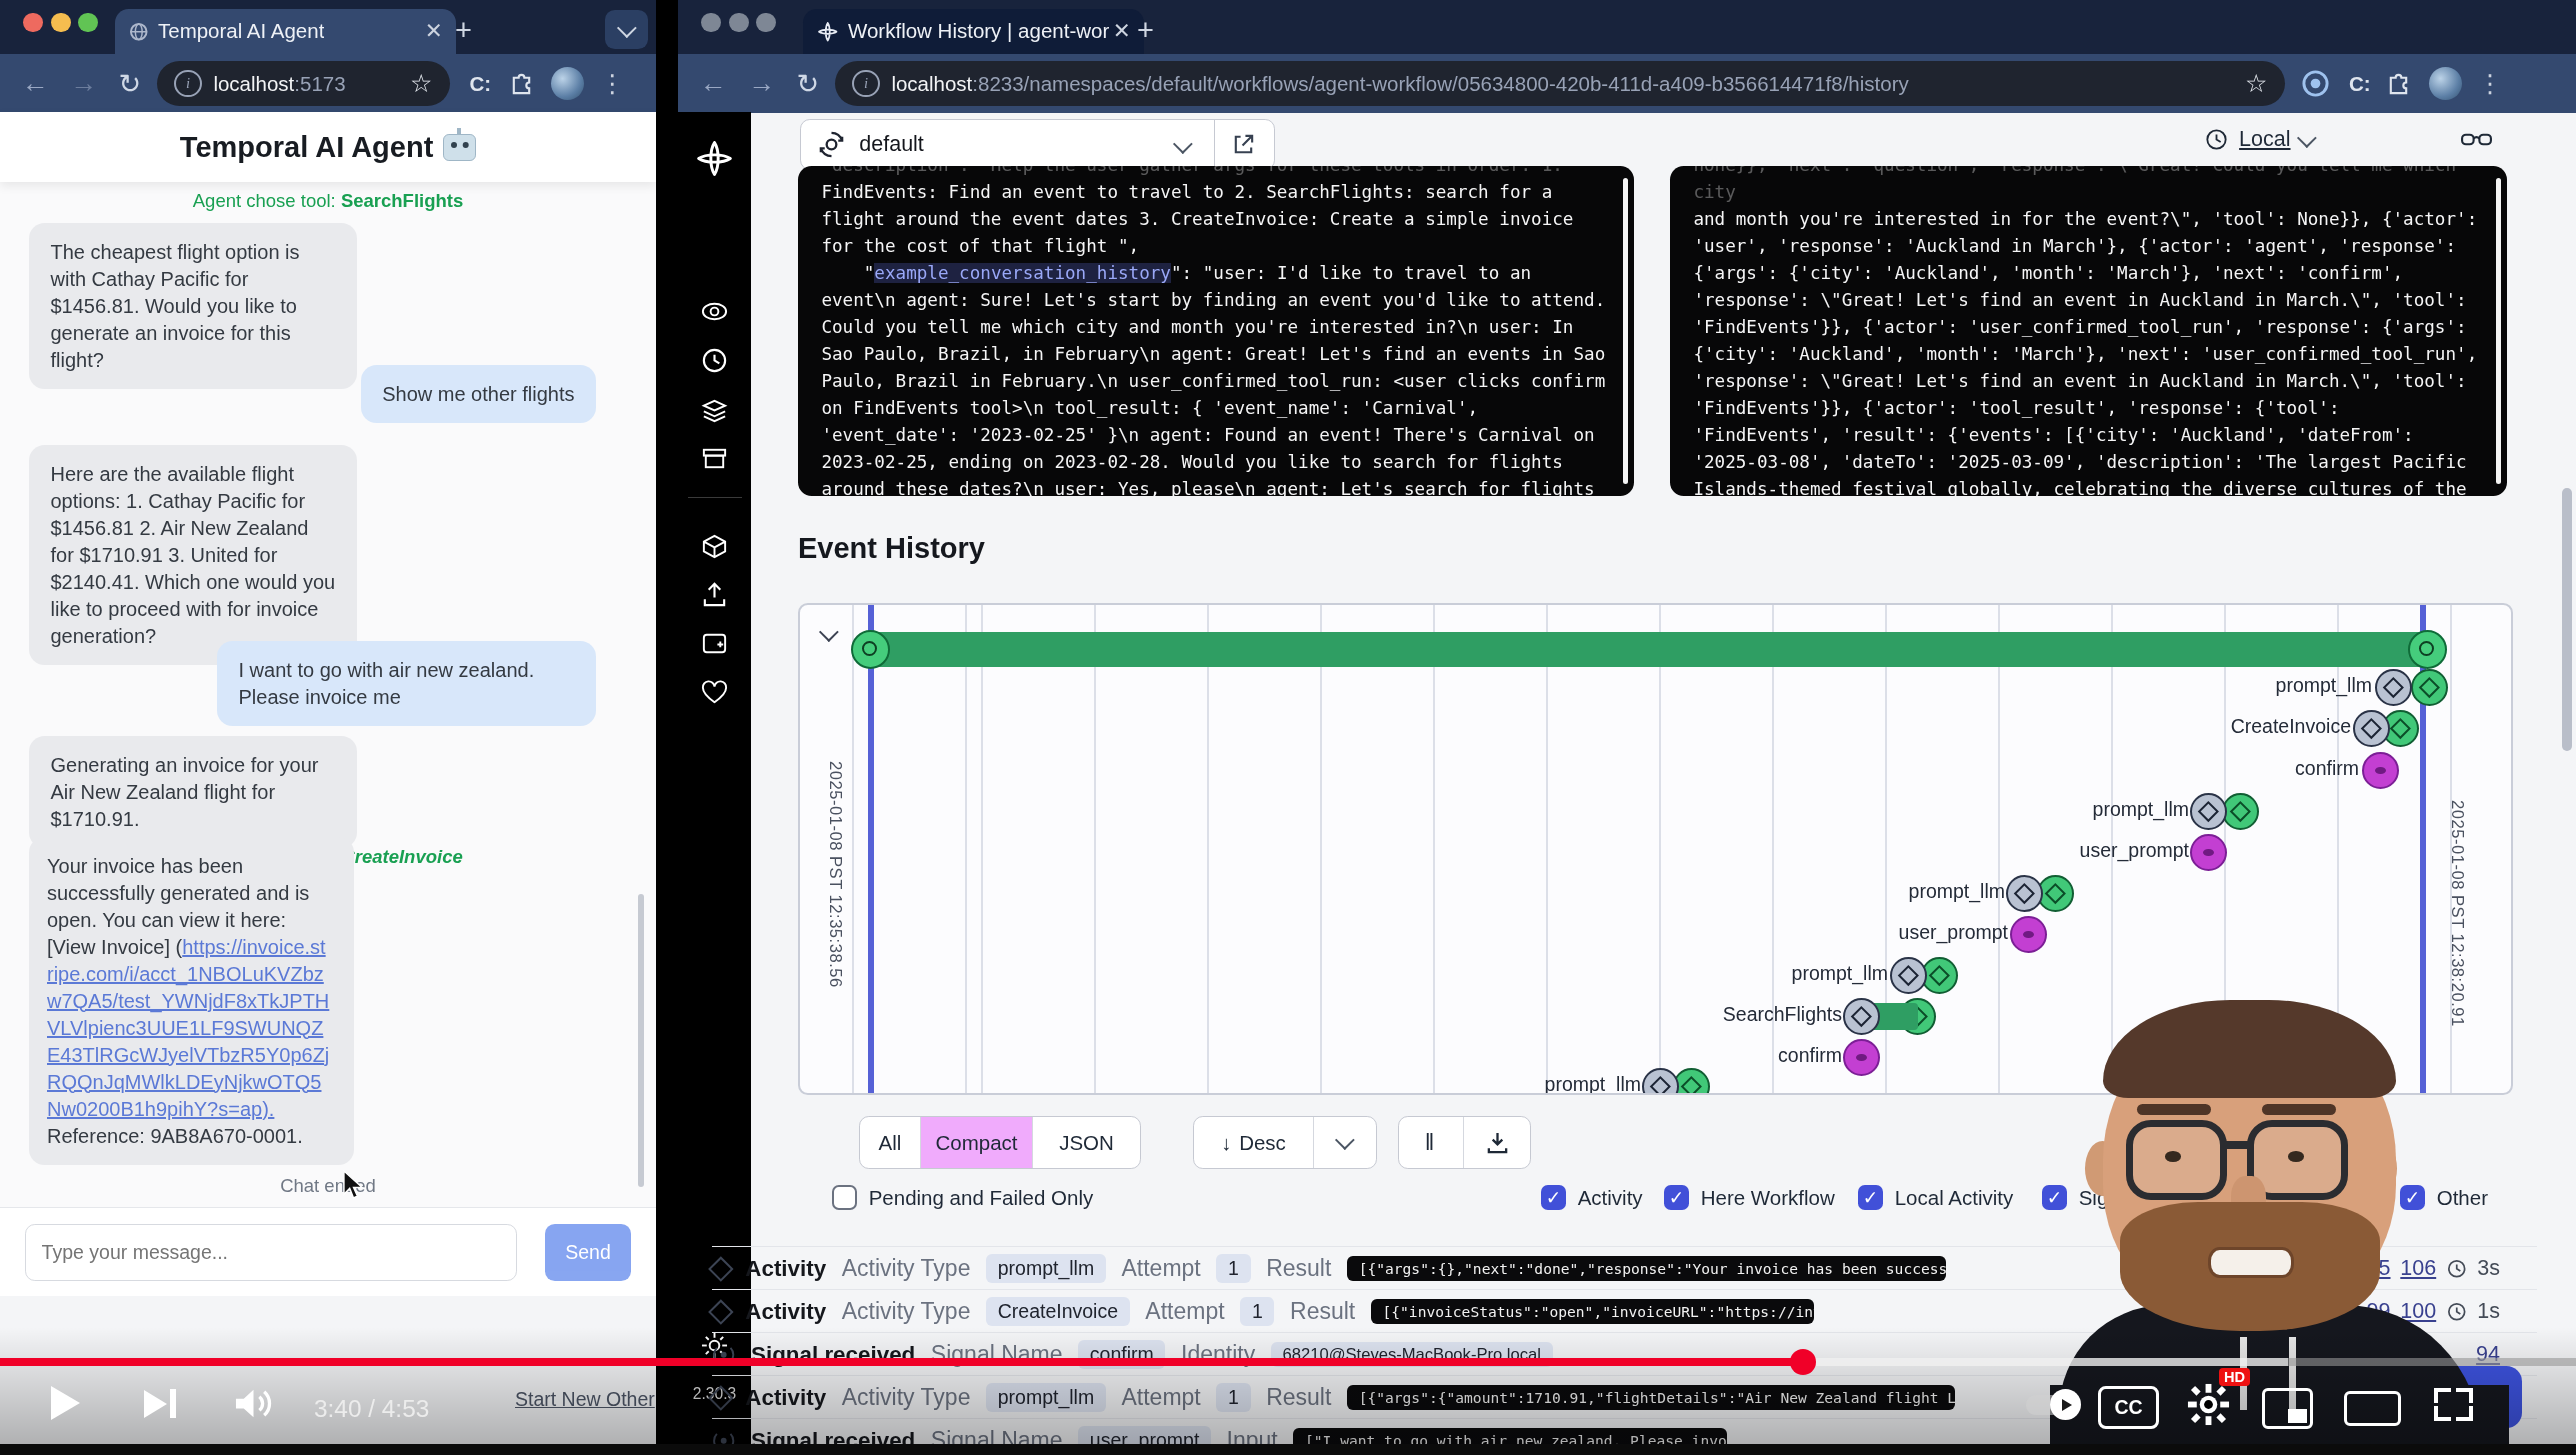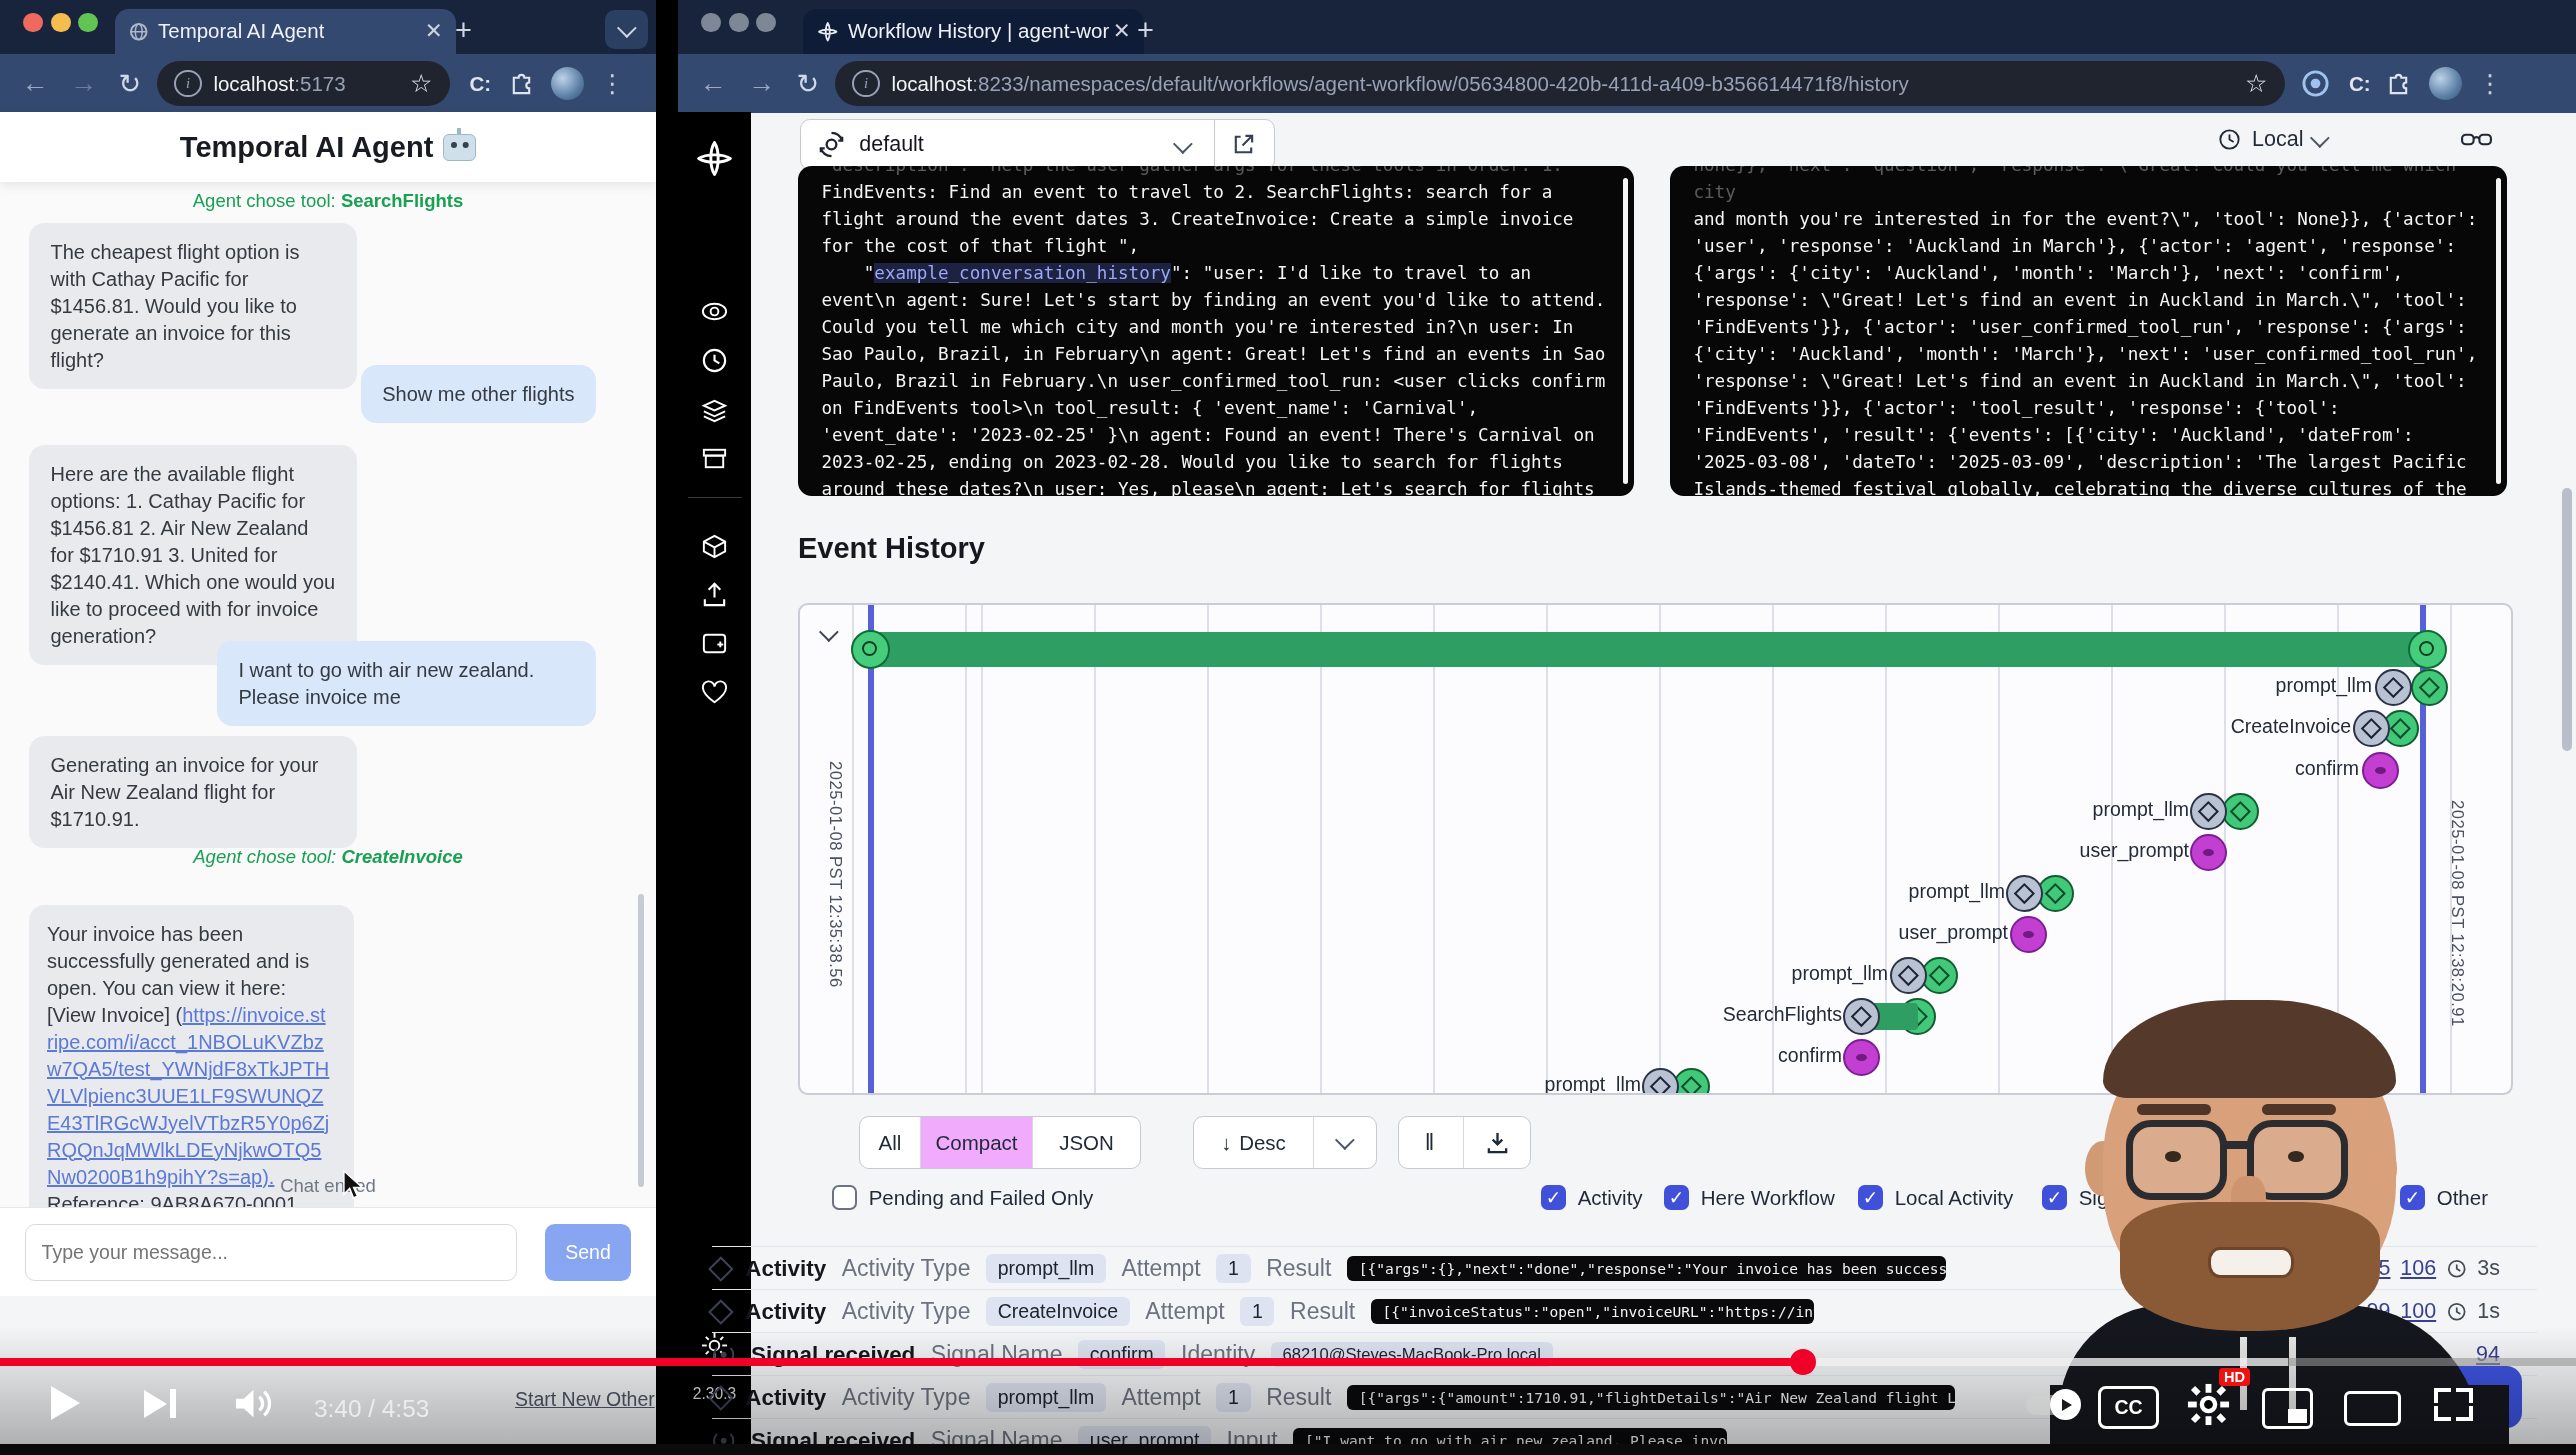--- a/index.html
+++ b/index.html
@@ -154,21 +154,21 @@
       </div>
   </div>
   <div class="chatbody">
     <div class="toollabel"><span>Agent chose tool: </span><b>SearchFlights</b></div>
     <div class="bub agent" style="top:41px;"><span>The cheapest flight option is with Cathay Pacific for $1456.81. Would you like to generate an invoice for this flight?</span></div>
     <div class="bub user" style="top:183px;"><span>Show me other flights</span></div>
     <div class="bub agent" style="top:263px;"><span>Here are the available flight options: 1. Cathay Pacific for $1456.81 2. Air New Zealand for $1710.91 3. United for $2140.41. Which one would you like to proceed with for invoice generation?</span></div>
     <div class="bub user" style="top:459px;"><span>I want to go with air new zealand. Please invoice me</span></div>
     <div class="bub agent" style="top:554px;"><span>Generating an invoice for your Air New Zealand flight for $1710.91.</span></div>
     <div class="toollabel" style="position:absolute;top:656px;left:0;right:0;font-style:italic;"><span>Agent chose tool: </span><b>CreateInvoice</b></div>
-    <div class="bub agent" style="top:723px;padding-left:18px;">
+    <div class="bub agent" style="top:655px;padding-left:18px;">
       <span>Your invoice has been successfully generated and is open. You can view it here: [View Invoice] (</span><a href="#">https://invoice.stripe.com/i/acct_1NBOLuKVZbzw7QA5/test_YWNjdF8xTkJPTHVLVlpienc3UUE1LF9SWUNQZE43TlRGcWJyelVTbzR5Y0p6ZjRQQnJqMWlkLDEyNjkwOTQ5Nw0200B1h9pihY?s=ap).</a><span> Reference: 9AB8A670-0001.</span>
     </div>
     <div class="chatended" style="top:993px;">Chat ended</div>
     <div class="chatscroll" style="top:712px;"></div>
 
     <svg width="25" height="33" viewBox="0 0 26 34" style="position:absolute;left:342px;top:987px;">
         <path d="M2 2 L2 26 L8 20 L12 30 L16 28 L12 19 L21 19 Z" fill="#111" stroke="#fff" stroke-width="1.5"></path>
       </svg>
   </div>
   <div class="chatinput">
@@ -288,21 +288,21 @@
         <path d="M26 7 v4 h-4 M4 23 v-4 h4" fill="none" stroke="#1f2430" stroke-width="2.4"></path>
       </svg>
     <span class="lbl">default</span>
     <span class="chev" style="position:absolute;right:84px;top:16.6px;"></span>
     <span class="nssep"></span>
     <svg width="25" height="25" viewBox="0 0 26 26" style="position:absolute;right:17.6px;top:11.7px;">
         <path d="M10 5 H5 V21 H21 V16 M15 4 H22 V11 M22 4 L12 14" fill="none" stroke="#374151" stroke-width="2.2"></path>
       </svg>
   </div>
 
-  <div class="hdr-right" style="right:249px;">
+  <div class="hdr-right" style="right:262px;text-decoration:underline;">
     <svg width="25" height="25" viewBox="0 0 30 30">
         <circle cx="15" cy="15" r="11" fill="none" stroke="#1f2937" stroke-width="2.2"></circle>
         <path d="M15 9 V15 L20 18" stroke="#1f2937" stroke-width="2.2" fill="none"></path>
       </svg>
     <span>Local</span>
     <span class="chev" style="margin-top:-3.9px;"></span>
   </div>
   <div class="hdr-right" style="right:83px;">
     <svg width="33" height="25" viewBox="0 0 34 26">
         <rect x="2" y="8" width="12" height="10" rx="4" fill="none" stroke="#1f2937" stroke-width="2.2"></rect>

